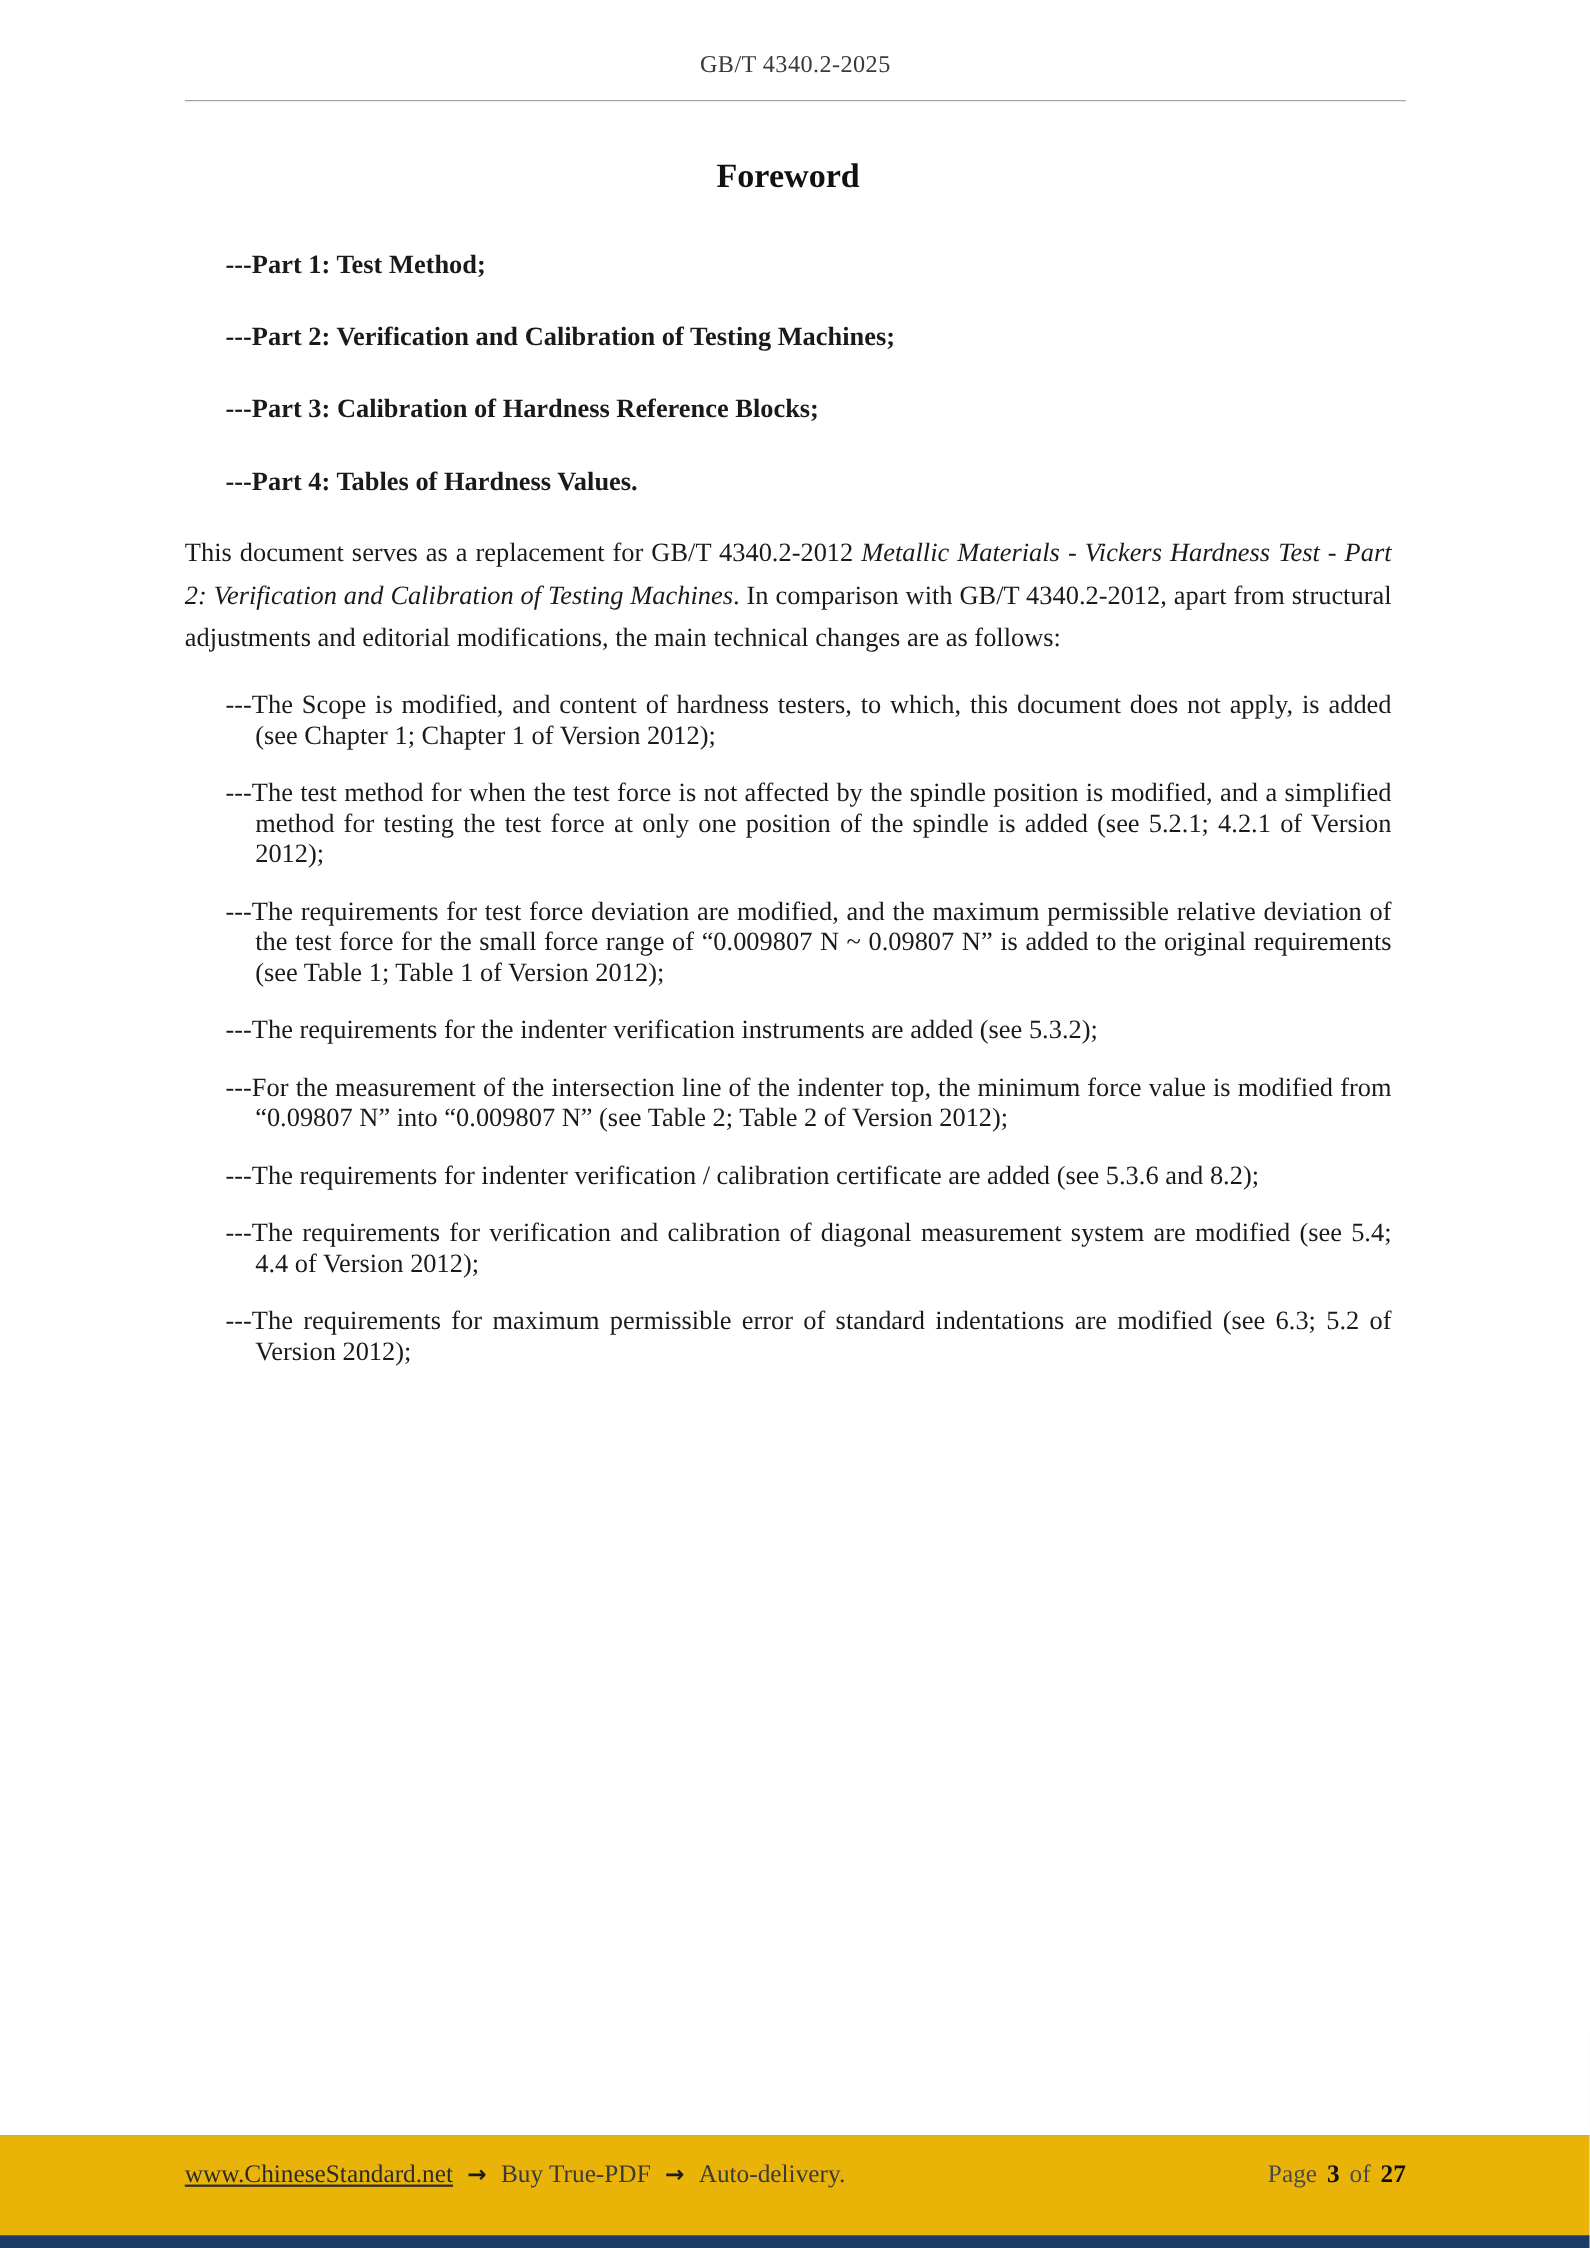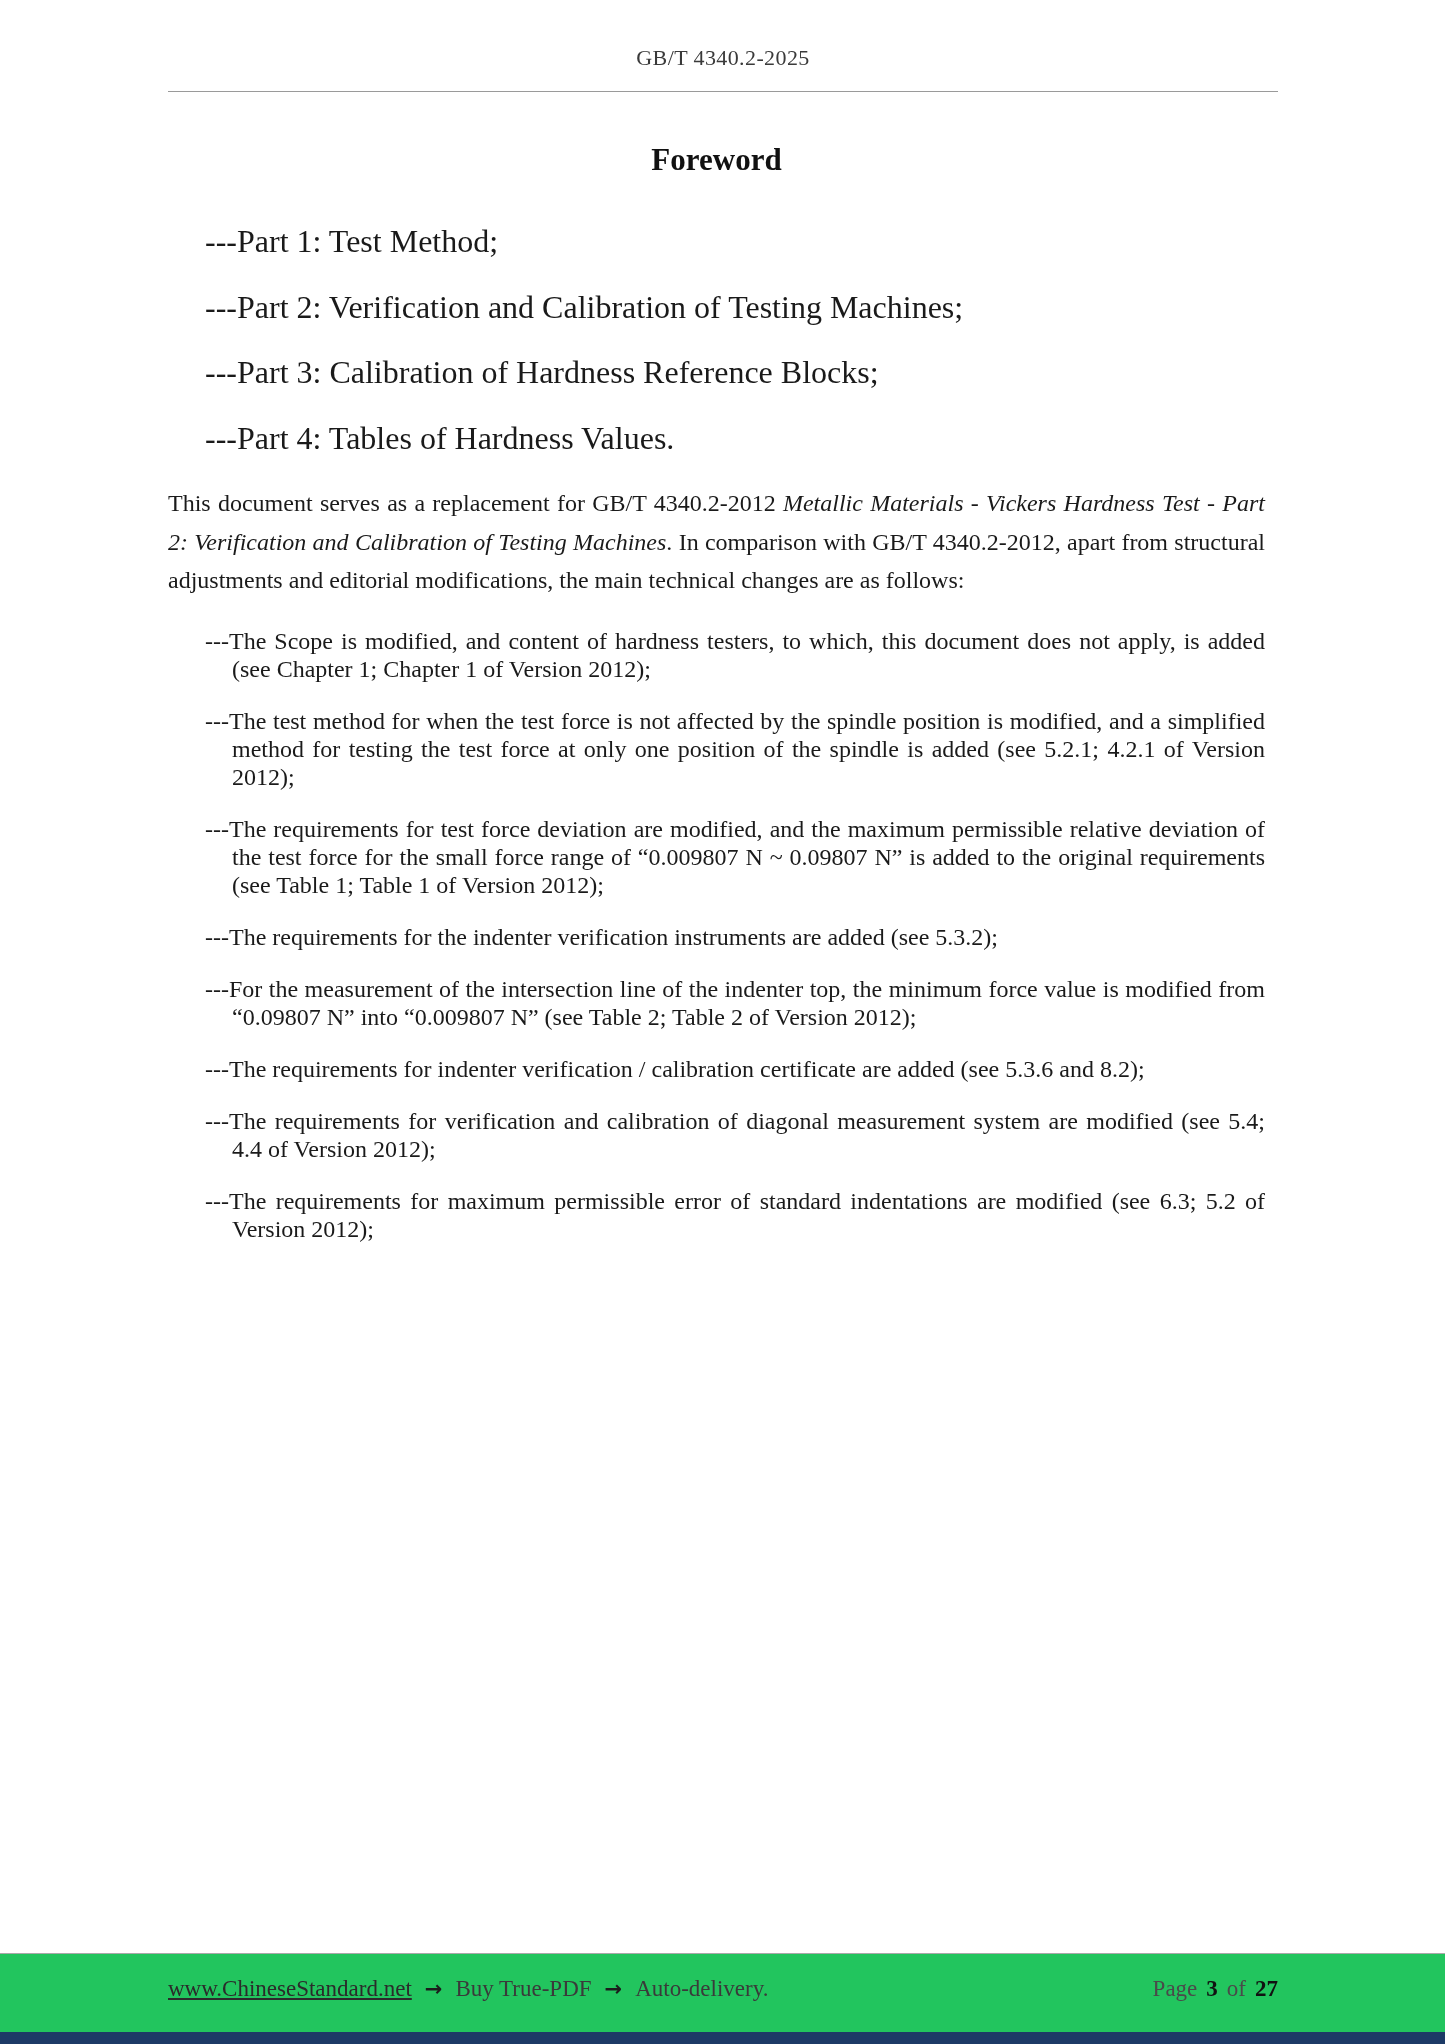--- a/index.html
+++ b/index.html
@@ -25,35 +25,35 @@
   .doc-body { position: absolute; top: 112px; left: 168px; right: 180px; }
   .doc-title {
     text-align: center; font-size: 31px; font-weight: bold;
     color: #111; margin: 30px 0 44px 0;
   }
   .para {
     font-size: 24px; line-height: 38.5px; text-align: justify;
     margin-bottom: 27px;
   }
   .part-item {
-    font-size: 32px; line-height: 38.5px;
-    padding-left: 37px; margin-bottom: 27px;
+    font-size: 24px; line-height: 38.5px;
+    padding-left: 37px; margin-bottom: 27px; font-weight: bold;
   }
   .change-item {
     font-size: 24px; line-height: 28px; text-align: justify;
     padding-left: 64px; text-indent: -27px; margin-bottom: 24px;
   }
   em { font-style: italic; }
 
   
   .doc-footer {
     position: absolute; left: 0; right: 0; bottom: 12px;
-    background: #22c55e;
+    background: #eab308;
     border-top: 1px solid #a9a9a9;
-    padding: 22px 167px 30px 168px;
+    padding: 22px 167px 42px 168px;
     display: flex; justify-content: space-between; align-items: baseline;
     font-size: 23px; color: #3a3a3a;
   }
   .footer-left { display: flex; gap: 13px; align-items: baseline; }
   .site-link { color: #2b2b2b; text-decoration: underline; cursor: pointer; }
   .arrow { font-weight: bold; color: #1c1c1c; font-family: "DejaVu Sans", sans-serif; font-size: 21px; }
   .footer-right { display: flex; gap: 9px; align-items: flex-start; color: #4a4a4a; }
   .footer-right b { color: #111; font-weight: bold; }
 
   .bottom-bar {

